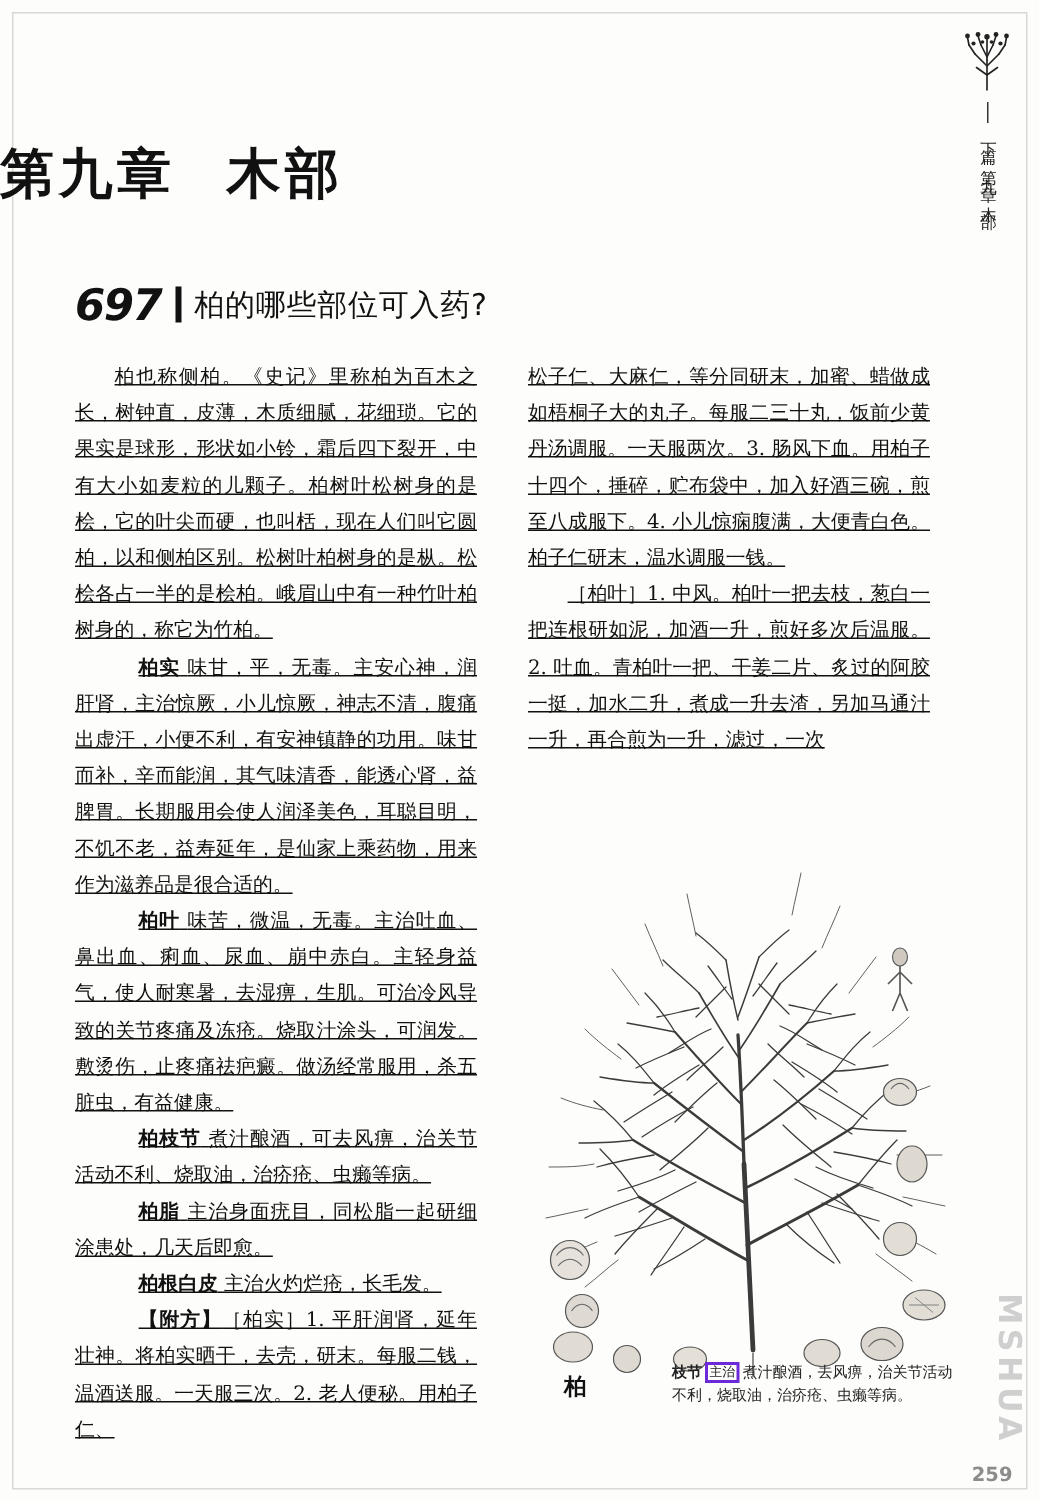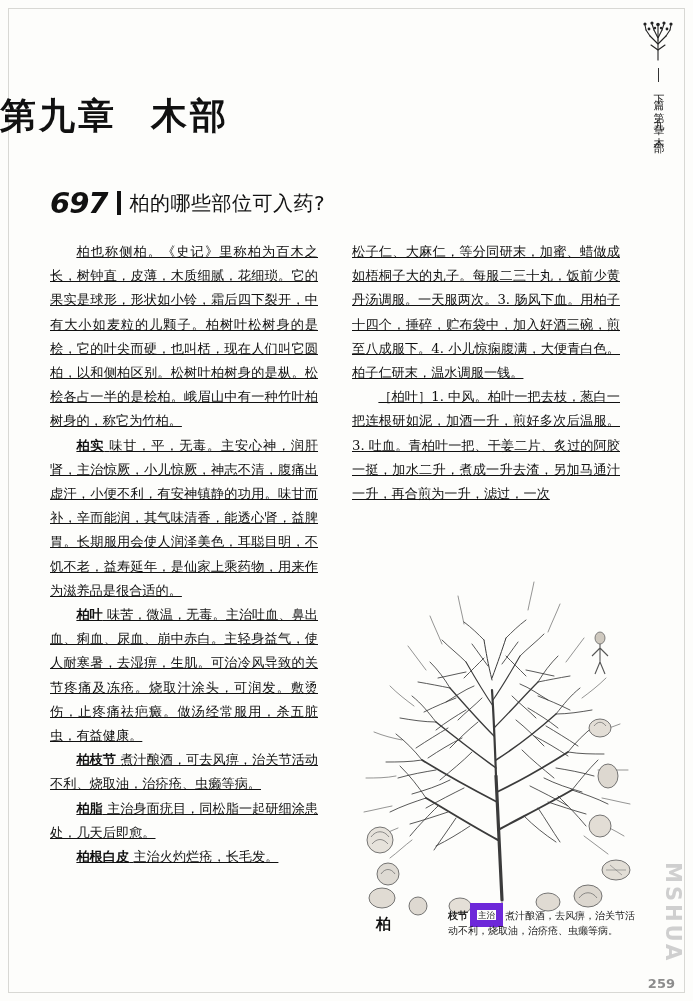--- a/index.html
+++ b/index.html
@@ -121,20 +121,21 @@
     width: 268px;
   }
   .col p {
     margin: 0;
     text-indent: 2em;
   }
   .col p.noindent { text-indent: 0; }
   .lead {
     font-weight: bold;
     font-family: "DejaVu Serif", "Liberation Serif", serif;
+    margin-left: 16px;
   }
 
   
   .figure {
     position: absolute;
     left: 352px;
     top: 540px;
     width: 286px;
     height: 400px;
   }
@@ -156,21 +157,21 @@
     left: 96px;
     bottom: 2px;
     width: 190px;
     font-family: "DejaVu Serif", "Liberation Serif", serif;
     font-size: 10px;
     line-height: 15px;
     color: #222;
   }
   .fig-caption .tag {
     font-size: 8.5px;
-    border: 7px solid #6d28d9;
+    border: 2px solid #6d28d9;
     padding: 0 1px;
     margin: 0 2px;
     vertical-align: 1px;
   }
 
   
   .folio {
     position: absolute;
     right: 18px;
     bottom: 10px;
@@ -254,28 +255,31 @@
       <span>煮汁酿酒，可去风痹，治关节活动不利、烧取油，治疥疮、虫癞等病。</span>
     </p>
     <p>
       <span class="lead">柏脂</span>
       <span>主治身面疣目，同松脂一起研细涂患处，几天后即愈。</span>
     </p>
     <p>
       <span class="lead">柏根白皮</span>
       <span>主治火灼烂疮，长毛发。</span>
     </p>
+    <p>
+      <span class="lead">【附方】</span><span>［柏实］1. 平肝润肾，延年壮神。将柏实晒干，去壳，研末。每服二钱，温酒送服。一天服三次。2. 老人便秘。用柏子仁、</span>
+    </p>
   </div>
 
   <div class="col col-right">
     <p class="noindent">
       <span>松子仁、大麻仁，等分同研末，加蜜、蜡做成如梧桐子大的丸子。每服二三十丸，饭前少黄丹汤调服。一天服两次。3. 肠风下血。用柏子十四个，捶碎，贮布袋中，加入好酒三碗，煎至八成服下。4. 小儿惊痫腹满，大便青白色。柏子仁研末，温水调服一钱。</span>
     </p>
     <p>
-      <span>［柏叶］1. 中风。柏叶一把去枝，葱白一把连根研如泥，加酒一升，煎好多次后温服。3. 吐血。青柏叶一把、干姜二片、炙过的阿胶一挺，加水二升，煮成一升去渣，另加马通汁一升，再合煎为一升，滤过，一次</span>
+      <span>［柏叶］1. 中风。柏叶一把去枝，葱白一把连根研如泥，加酒一升，煎好多次后温服。2. 吐血。青柏叶一把、干姜二片、炙过的阿胶一挺，加水二升，煮成一升去渣，另加马通汁一升，再合煎为一升，滤过，一次</span>
     </p>
   </div>
 
   <div class="figure">
     <svg class="fig-canvas" viewBox="0 0 286 400">
       <g stroke="#3b3b3b" fill="none" stroke-linecap="round">
 
         <path d="M150 360 C148 320 146 280 144 236" stroke-width="3.2"></path>
         <path d="M144 236 C143 210 142 180 140 150" stroke-width="2.2"></path>
 

